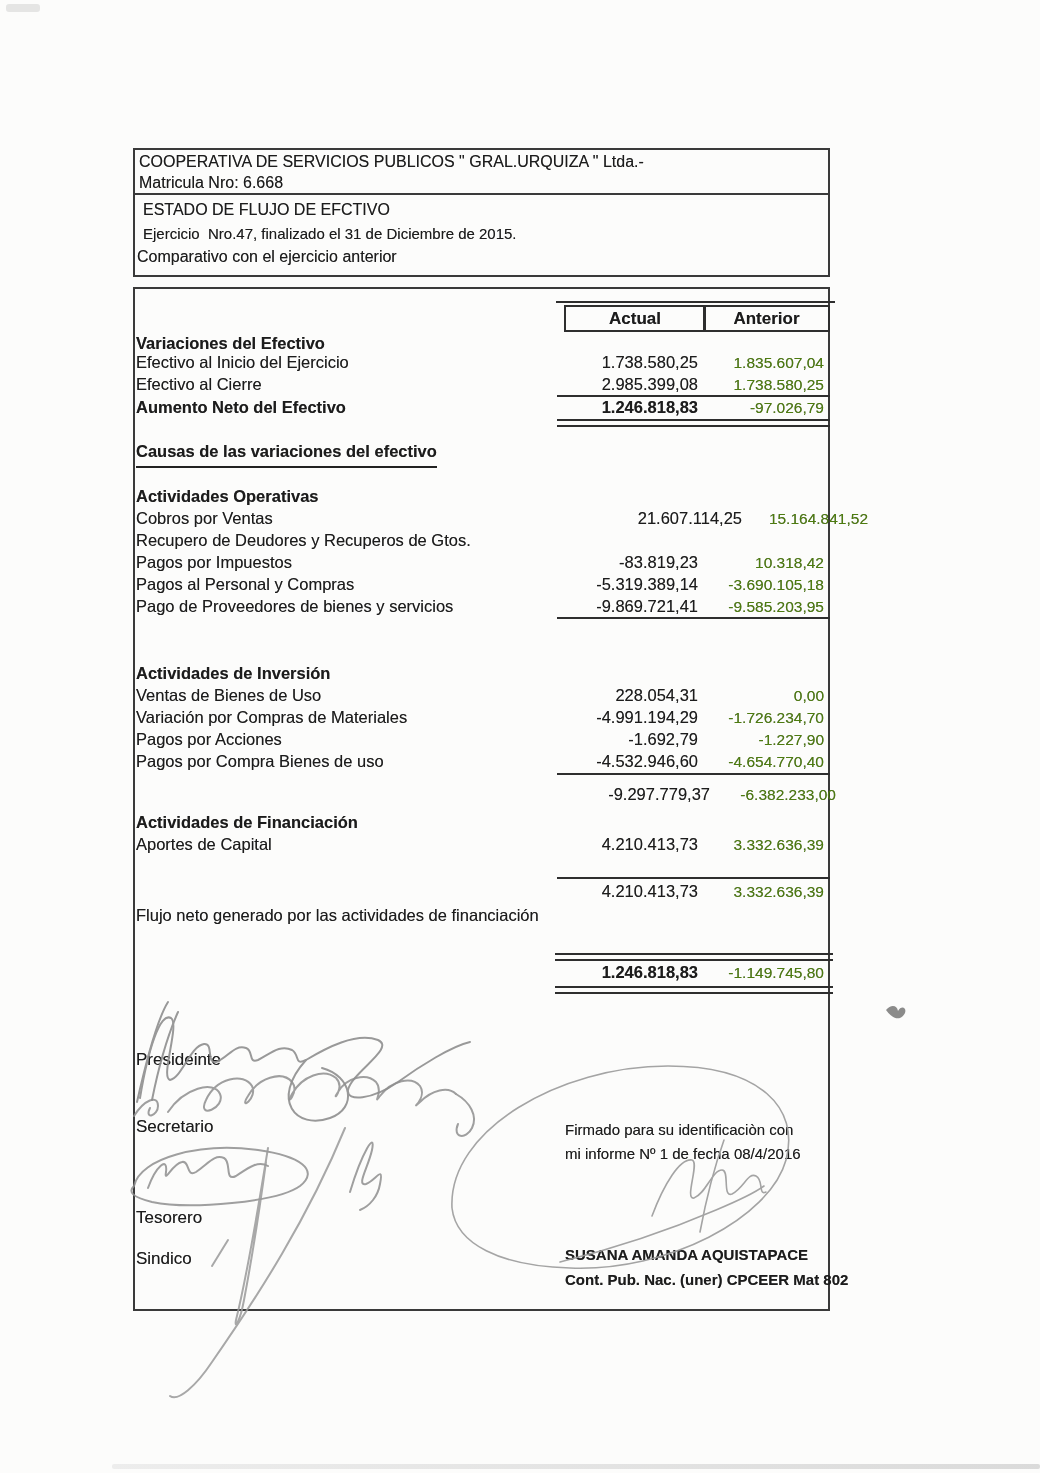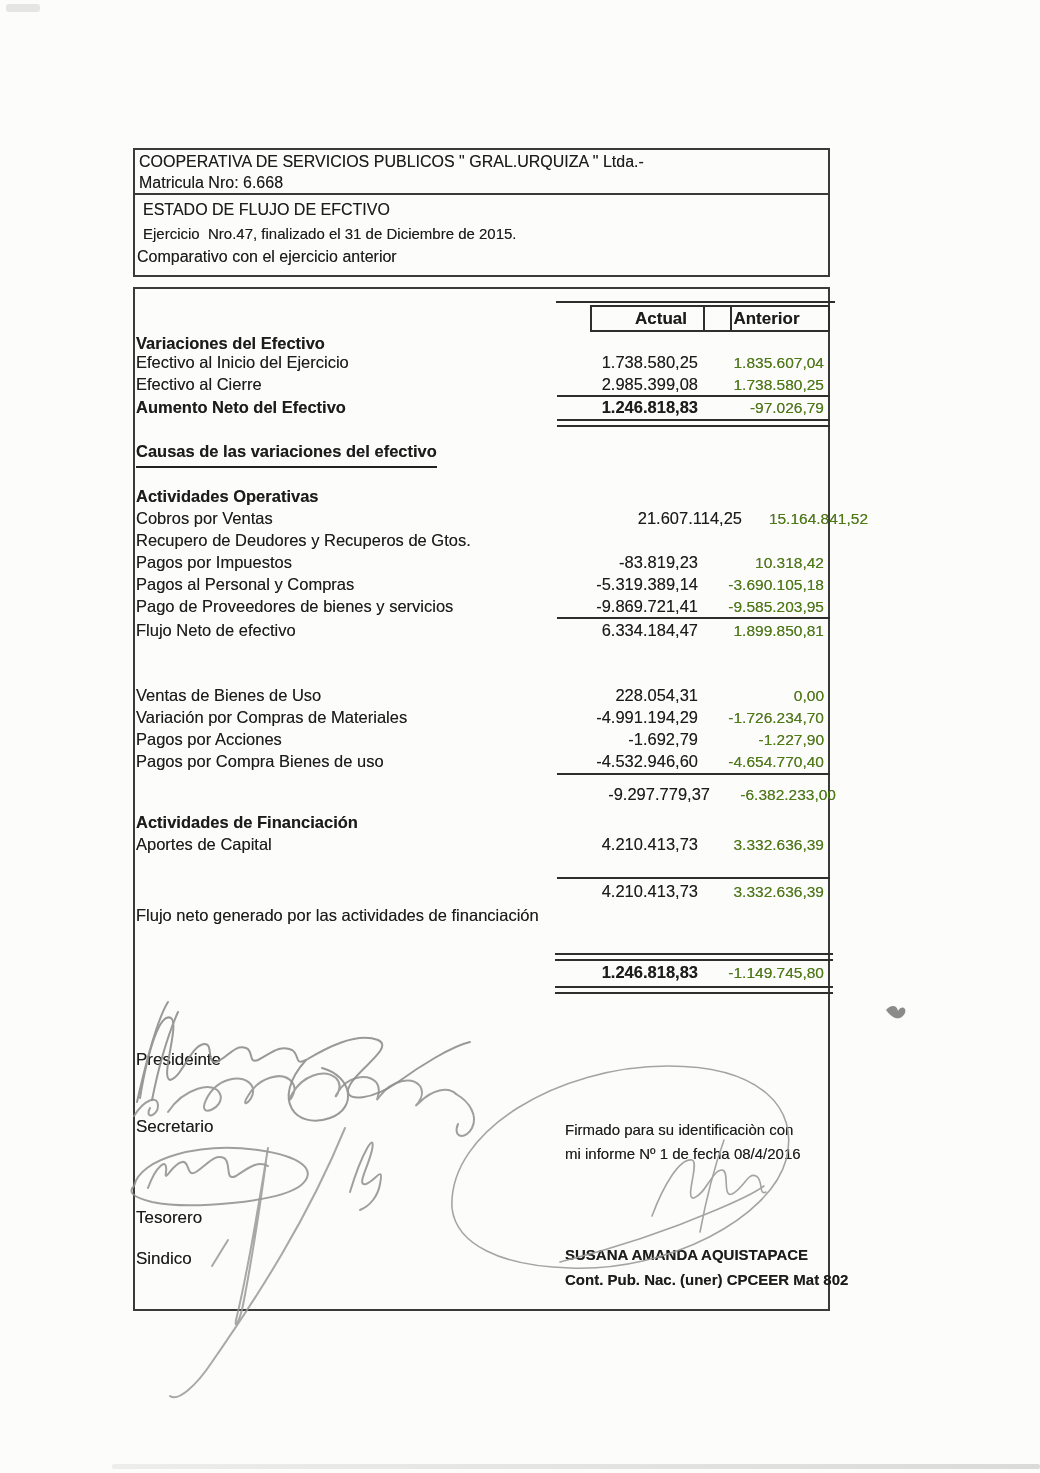--- a/index.html
+++ b/index.html
@@ -46,21 +46,21 @@
   <div class="divider" style="left:133px; top:193px; width:697px;"></div>
   <div class="box" style="left:133px; top:287px; width:697px; height:1024px;"></div>
 
   <div class="tline" style="left:139px; top:151px;">COOPERATIVA DE SERVICIOS PUBLICOS " GRAL.URQUIZA " Ltda.-</div>
   <div class="tline" style="left:139px; top:172px;">Matricula Nro: 6.668</div>
   <div class="tline" style="left:143px; top:199px;">ESTADO DE FLUJO DE EFCTIVO</div>
   <div class="tline" style="left:143px; top:223px; font-size:15px;">Ejercicio  Nro.47, finalizado el 31 de Diciembre de 2015.</div>
   <div class="tline" style="left:137px; top:246px;">Comparativo con el ejercicio anterior</div>
 
   <div class="rule" style="left:556px; top:301px; width:279px;"></div>
-  <div class="colhead" style="left:590px; width:142px;">Actual</div>
+  <div class="colhead" style="left:564px; width:142px;">Actual</div>
   <div class="colhead" style="left:703px; width:127px;">Anterior</div>
 
   <div class="row bold" style="top:333px;">
       <span class="lbl">Variaciones del Efectivo</span>
     </div>
   <div class="row" style="top:352px;">
       <span class="lbl">Efectivo al Inicio del Ejercicio</span>
       <span class="va">1.738.580,25</span>
       <span class="vb">1.835.607,04</span>
     </div>
@@ -101,26 +101,24 @@
       <span class="lbl">Pagos al Personal y Compras</span>
       <span class="va">-5.319.389,14</span>
       <span class="vb">-3.690.105,18</span>
     </div>
   <div class="row" style="top:596px;">
       <span class="lbl">Pago de Proveedores de bienes y servicios</span>
       <span class="va">-9.869.721,41</span>
       <span class="vb">-9.585.203,95</span>
     </div>
   <div class="rule" style="left:557px; top:617px; width:273px;"></div>
-  <div class="row" style="top:620px;">
-      <span class="lbl">Flujo Neto de efectivo</span>
-      <span class="va">6.334.184,47</span>
-      <span class="vb">1.899.850,81</span>
-    </div>
-
+
+  <div class="row bold" style="top:663px;">
+      <span class="lbl">Actividades de Inversión</span>
+    </div>
   <div class="row" style="top:685px;">
       <span class="lbl">Ventas de Bienes de Uso</span>
       <span class="va">228.054,31</span>
       <span class="vb">0,00</span>
     </div>
   <div class="row" style="top:707px;">
       <span class="lbl">Variación por Compras de Materiales</span>
       <span class="va">-4.991.194,29</span>
       <span class="vb">-1.726.234,70</span>
     </div>

